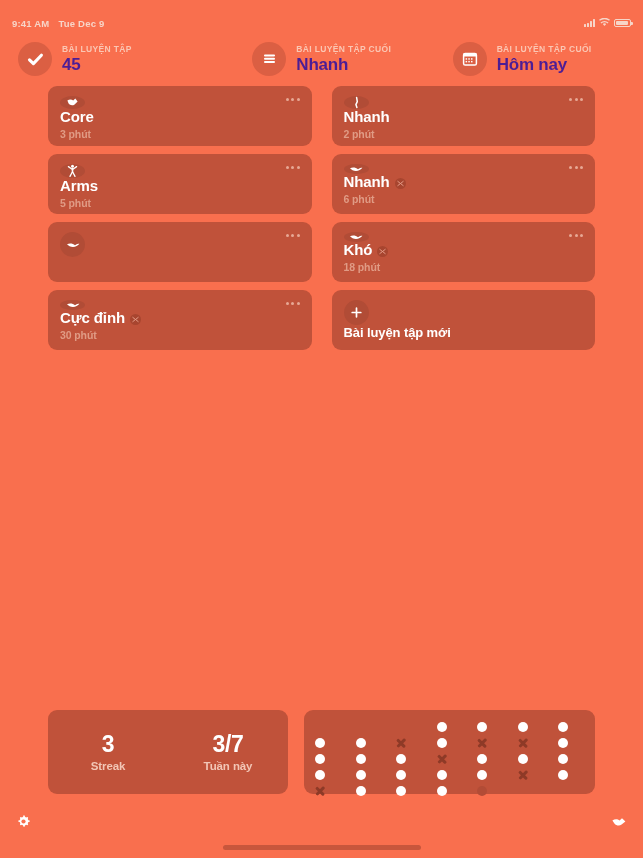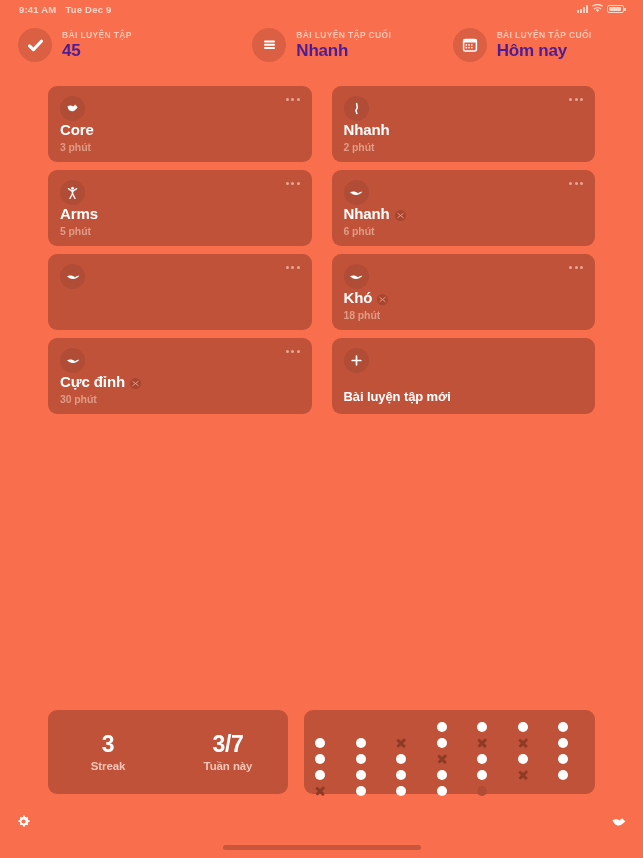--- a/index.html
+++ b/index.html
@@ -8,24 +8,25 @@
     background: #f96f4e;
     font-family: "Liberation Sans", sans-serif;
     overflow: hidden;
   }
   body { position: relative; }
 
   
   .statusbar {
     height: 18px;
     display: flex; align-items: center;
-    padding: 0 19px;
+    padding: 0 12px;
     color: #f7d5c8;
     font-size: 9.5px;
     letter-spacing: .2px;
+    margin-top: 14px;
   }
   .sb-left { display: flex; gap: 9px; align-items: center; font-weight: 600; }
   .sb-right { margin-left: auto; display: flex; align-items: center; gap: 4px; }
   .sig { display: flex; align-items: flex-end; gap: 1px; height: 8px; }
   .sig i { width: 2px; background: #f7d5c8; border-radius: .5px; display: block; }
   .sig i:nth-child(1){height:3px}.sig i:nth-child(2){height:4.5px}
   .sig i:nth-child(3){height:6px}.sig i:nth-child(4){height:8px}
   .batt { width: 17px; height: 8px; border: 1px solid #f7d5c8; border-radius: 2px; position: relative; }
   .batt::after { content:""; position:absolute; right:-2.5px; top:2px; width:1.5px; height:3px; background:#f7d5c8; border-radius:0 1px 1px 0;}
   .batt span { position:absolute; left:1px; top:1px; bottom:1px; width:12px; background:#f7d5c8; border-radius:1px; display:block;}
@@ -53,21 +54,21 @@
   .cards {
     position: absolute; left: 0; right: 0; top: 86px;
     padding: 0 48px;
     display: grid;
     grid-template-columns: 1fr 1fr;
     column-gap: 20px;
     row-gap: 8px;
   }
   .card {
     position: relative;
-    height: 76px;
+    height: 60px;
     background: #c0523a;
     border-radius: 9px;
     padding: 10px 12px 9px 12px;
     display: flex; flex-direction: column; justify-content: space-between;
   }
   .card-icon {
     width: 25px; height: 25px; border-radius: 50%;
     background: #b14c36;
     display: flex; align-items: center; justify-content: center;
   }

